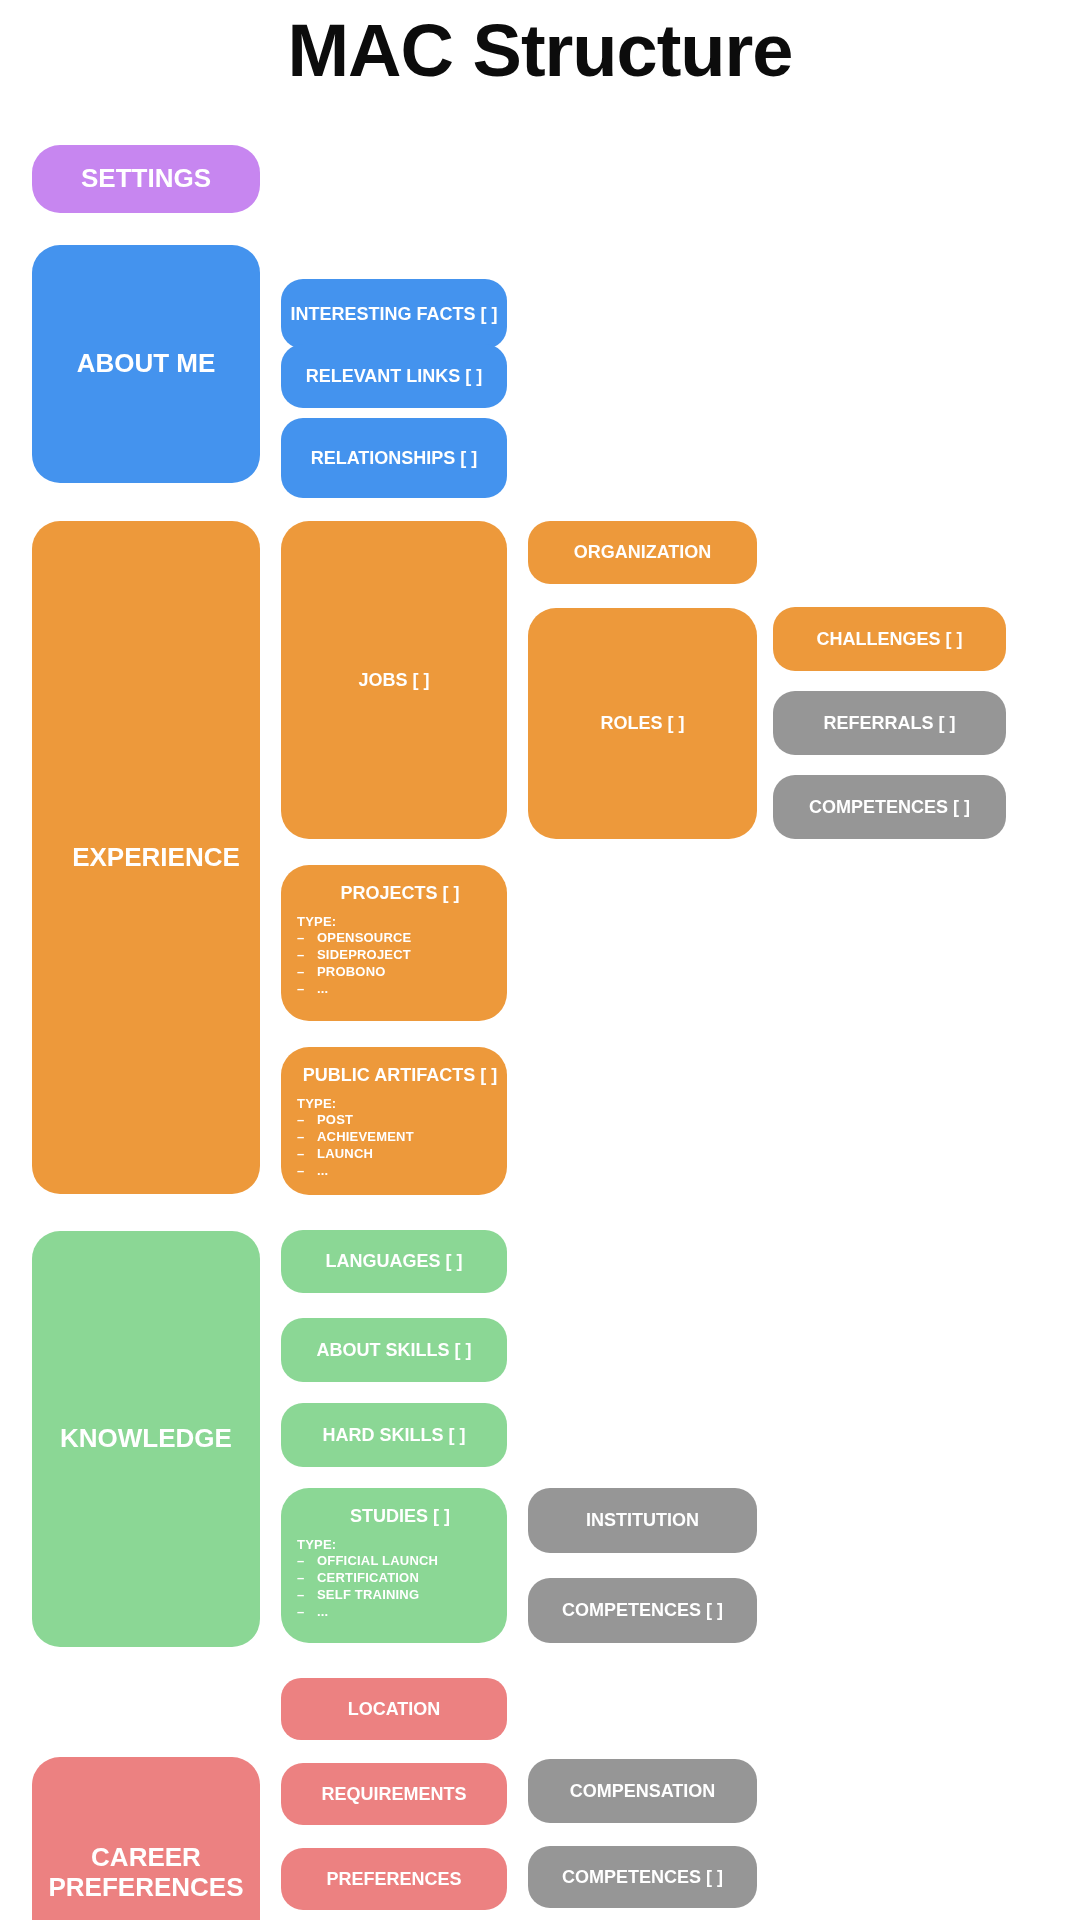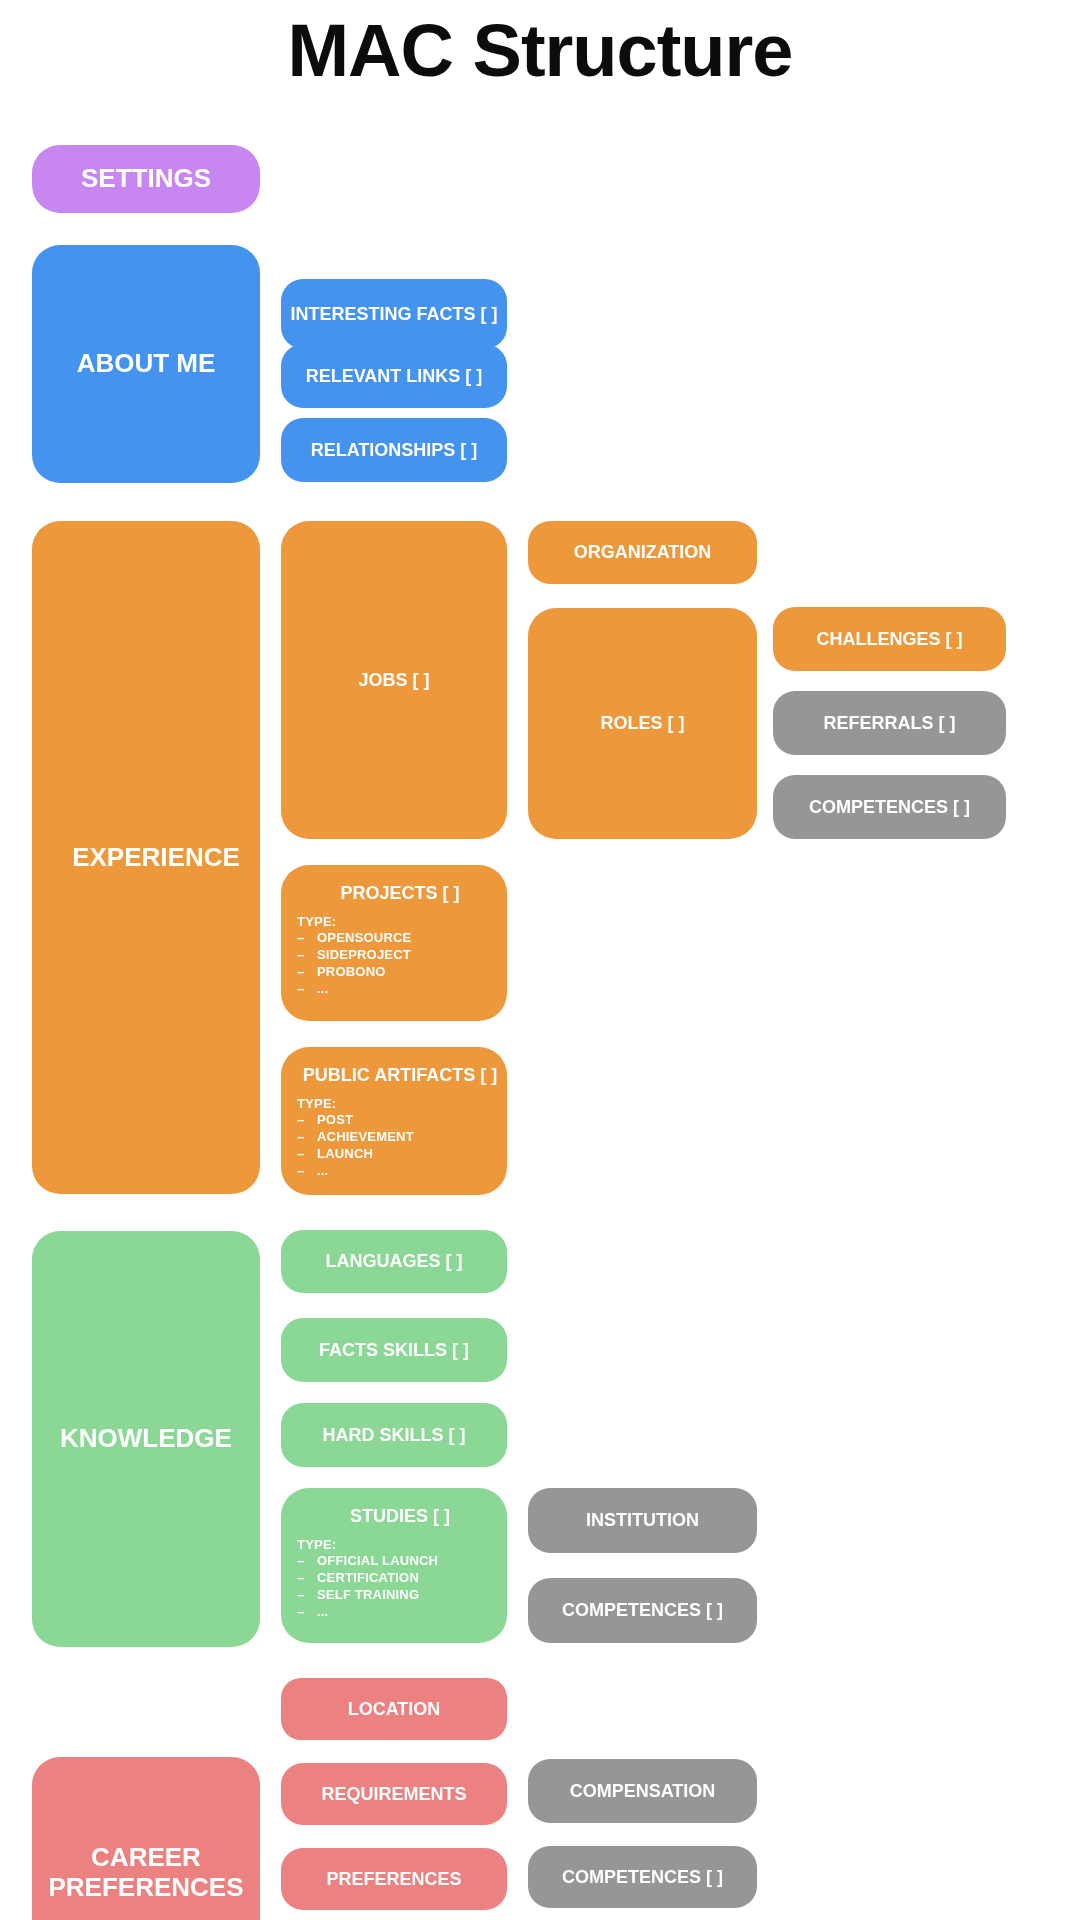--- a/index.html
+++ b/index.html
@@ -31,21 +31,21 @@
   .blue   { background: var(--blue); }
   .orange { background: var(--orange); }
   .green  { background: var(--green); }
   .red    { background: var(--red); }
   .gray   { background: var(--gray); }
   
   .settings        { top: 145px;  height: 68px; }
   .about-me        { top: 245px;  height: 238px; }
   .interesting     { top: 247px;  height: 70px; margin-top: 32px; }
   .relevant        { top: 333px;  height: 64px; margin-top: 11px; }
-  .relationships   { top: 418px;  height: 64px; }
+  .relationships   { top: 418px;  height: 80px; }
   .experience      { top: 521px;  height: 673px; padding-left: 20px; }
   .jobs            { top: 521px;  height: 318px; }
   .organization    { top: 521px;  height: 63px; }
   .roles           { top: 608px;  height: 231px; }
   .challenges      { top: 607px;  height: 64px; }
   .referrals       { top: 691px;  height: 64px; }
   .competences-r   { top: 775px;  height: 64px; }
   .projects        { top: 865px;  height: 156px; }
   .public-artifacts{ top: 1047px; height: 148px; }
   .knowledge       { top: 1231px; height: 416px; }
@@ -159,21 +159,21 @@
     </div>
 </div>
 
 <div class="b big green col1 knowledge main-label">
   <span>KNOWLEDGE</span>
 </div>
 <div class="b green col2 languages sub-label">
   <span>LANGUAGES [ ]</span>
 </div>
 <div class="b green col2 soft-skills sub-label">
-  <span>FACTS SKILLS [ ]</span>
+  <span>ABOUT SKILLS [ ]</span>
 </div>
 <div class="b green col2 hard-skills sub-label">
   <span>HARD SKILLS [ ]</span>
 </div>
 
 <div class="b big green col2 studies listblock">
   <div class="lb-title">STUDIES [ ]</div>
   <div class="type-label">TYPE:</div>
   <div class="li">
       <span class="dash">–</span>

